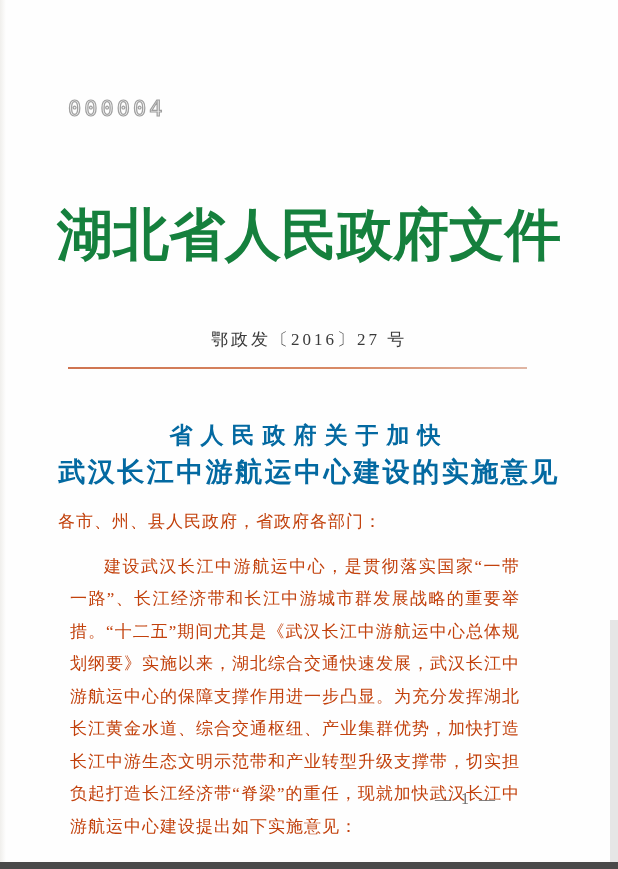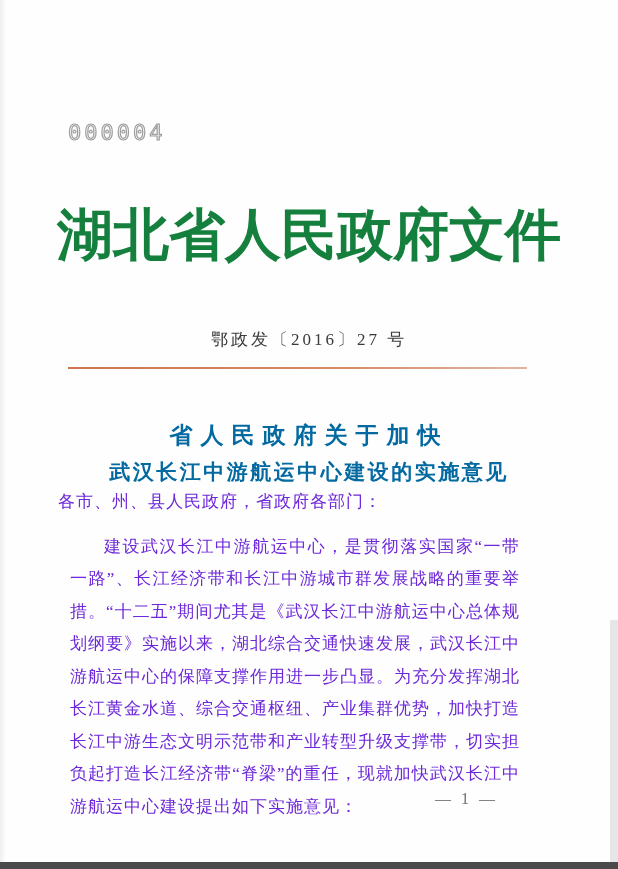--- a/index.html
+++ b/index.html
@@ -39,21 +39,20 @@
     background: #4a4a4a;
   }
   .serial-number {
     position: absolute;
     left: 68px;
     top: 96px;
     font-family: "DejaVu Sans Mono", "Liberation Mono", monospace;
     font-size: 22px;
     letter-spacing: 3px;
     color: #f2f2f2;
-    margin-top: 24px;
     -webkit-text-stroke: 1.2px #9f9f9f;
   }
   .red-header {
     position: absolute;
     left: 0;
     top: 198px;
     width: 100%;
     text-align: center;
     font-size: 56px;
     font-weight: bold;
@@ -87,30 +86,30 @@
     text-align: center;
     color: #0369a1;
     font-weight: bold;
   }
   .doc-title .line1 {
     font-size: 23px;
     letter-spacing: 8px;
     line-height: 37px;
   }
   .doc-title .line2 {
-    font-size: 21px;
+    font-size: 27px;
     letter-spacing: 2.5px;
     line-height: 37px;
   }
   .body-block {
     position: absolute;
     left: 58px;
-    top: 486px;
+    top: 506px;
     width: 474px;
-    color: #6d28d9;
+    color: #c2410c;
     font-size: 17px;
     line-height: 32.5px;
     letter-spacing: 1px;
     text-align: justify;
   }
   .body-block .paragraph {
     text-indent: 2em;
     margin: 12px;
   }
   .body-block .salutation {

